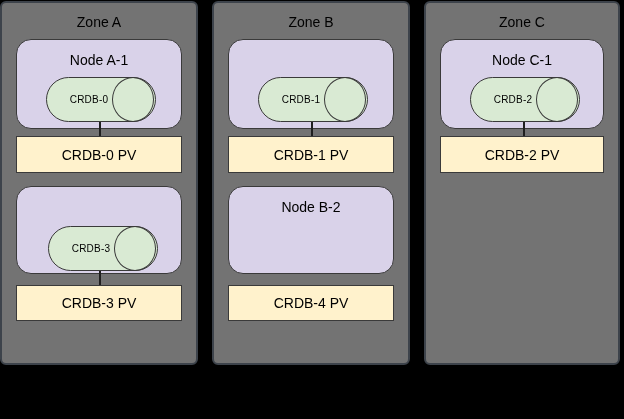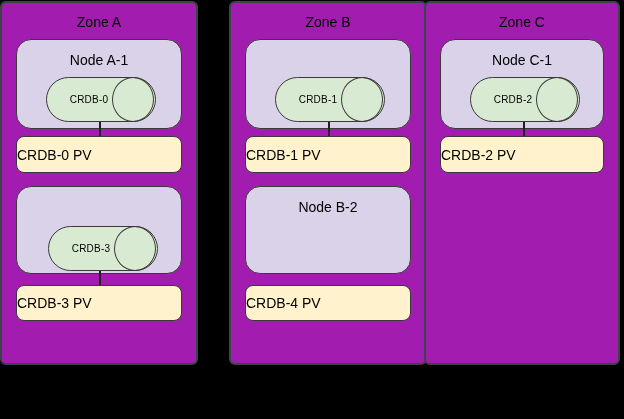--- a/index.html
+++ b/index.html
@@ -8,27 +8,27 @@
     background: #000000;
     font-family: "Liberation Sans", sans-serif;
     color: #000;
     position: relative;
     overflow: hidden;
   }
   .canvas { position: absolute; left: 0; top: 0; width: 624px; height: 419px; }
 
   .zone {
     position: absolute; top: 1px; height: 364px;
-    background: #a21caf;
+    background: #737373;
     border: 2px solid #3d434b;
     border-radius: 6px;
     box-sizing: border-box;
   }
   .zone-a { left: 0px;   width: 198px; }
-  .zone-b { left: 212px; width: 198px; margin-left: 17px; }
+  .zone-b { left: 212px; width: 198px; }
   .zone-c { left: 424px; width: 196px; }
 
   .zone-label {
     position: absolute; top: 11px; left: 0; right: 0;
     text-align: center; font-size: 14px; line-height: 16px;
   }
 
   .node {
     position: absolute; left: 14px; right: 14px;
     background: #d9d2e9;
@@ -62,23 +62,23 @@
   .cyl-label {
     position: absolute; top: 0; bottom: 0; left: 6px; width: 72px;
     display: flex; align-items: center; justify-content: center;
     font-size: 10px; letter-spacing: 0.2px;
   }
 
   .pv {
     position: absolute; left: 14px; right: 14px;
     background: #fff2cc;
     border: 1.5px solid #3a3a3a;
-    border-radius: 8px;
+    border-radius: 0;
     box-sizing: border-box;
-    display: flex; align-items: center; justify-content: flex-start;
+    display: flex; align-items: center; justify-content: center;
     font-size: 14px;
   }
   .pv-1 { top: 133px; height: 37px; }
   .pv-2 { top: 282px; height: 36px; }
 
   .connector {
     position: absolute; width: 2px; left: 97px;
     background: #1f1f1f;
   }
   .connector-1 { top: 119px; height: 15px; }

